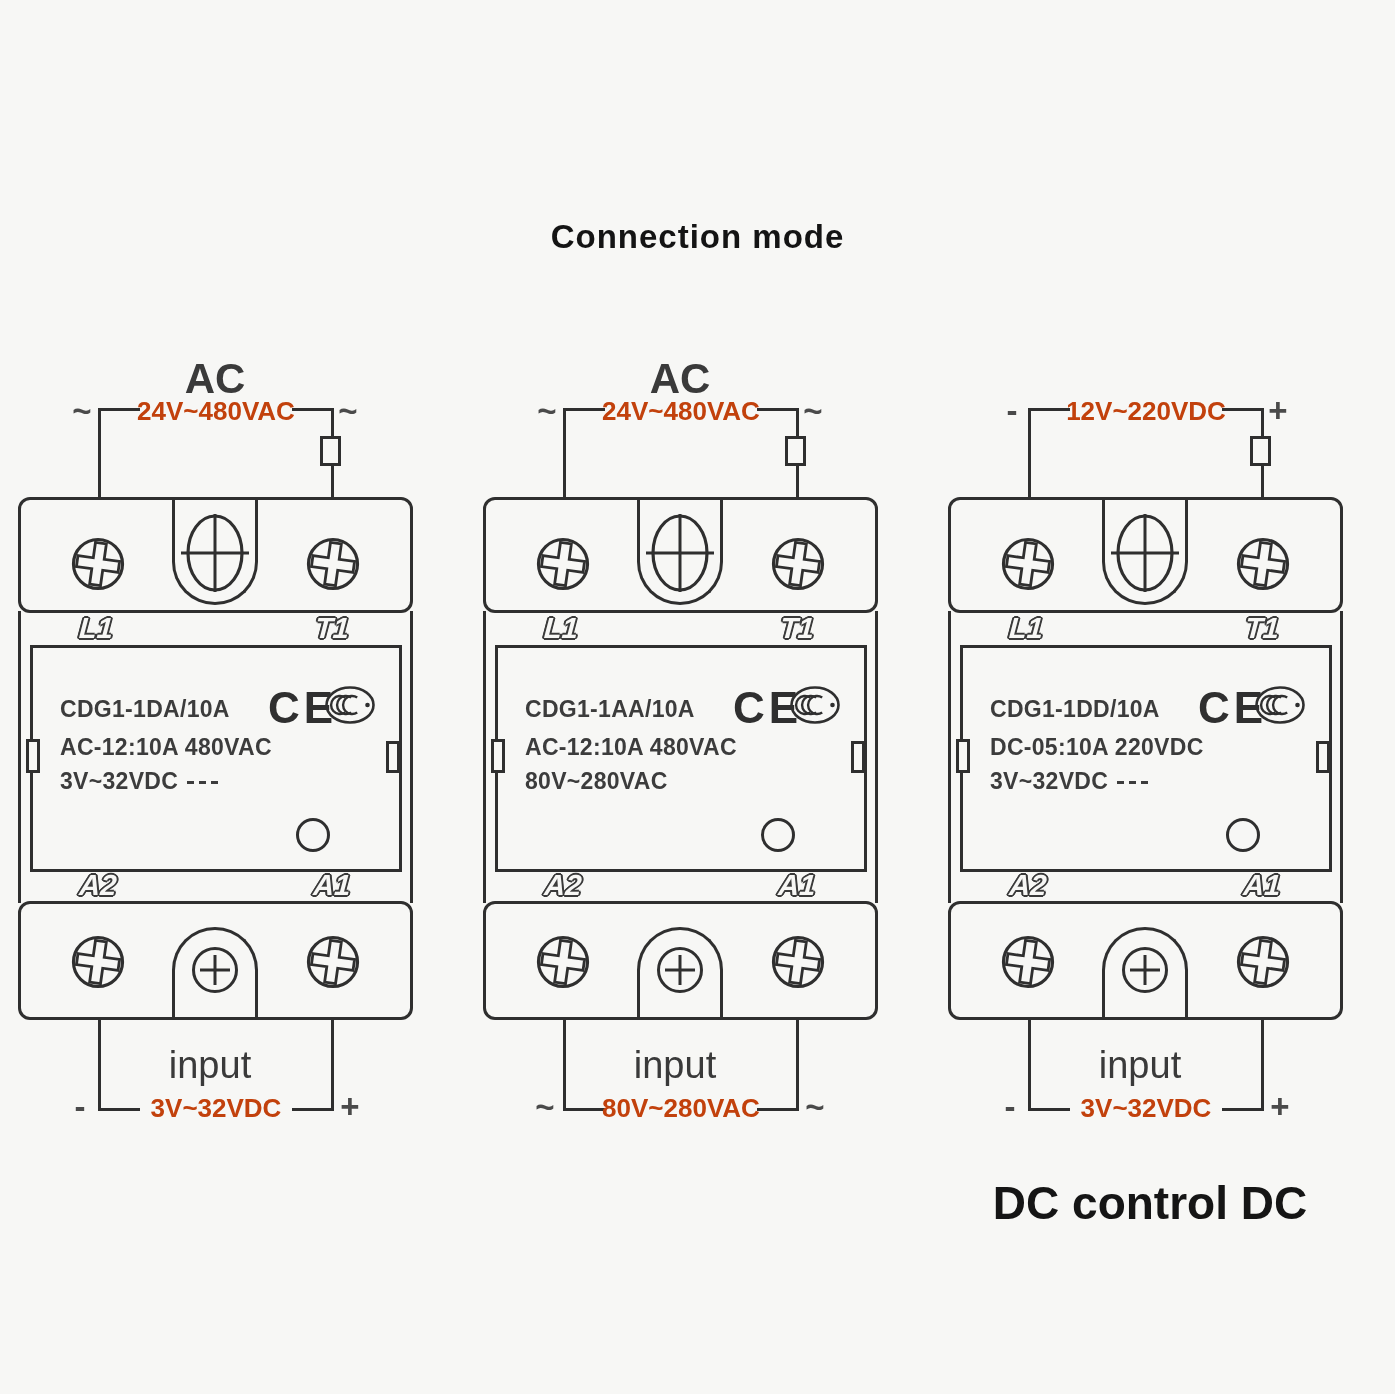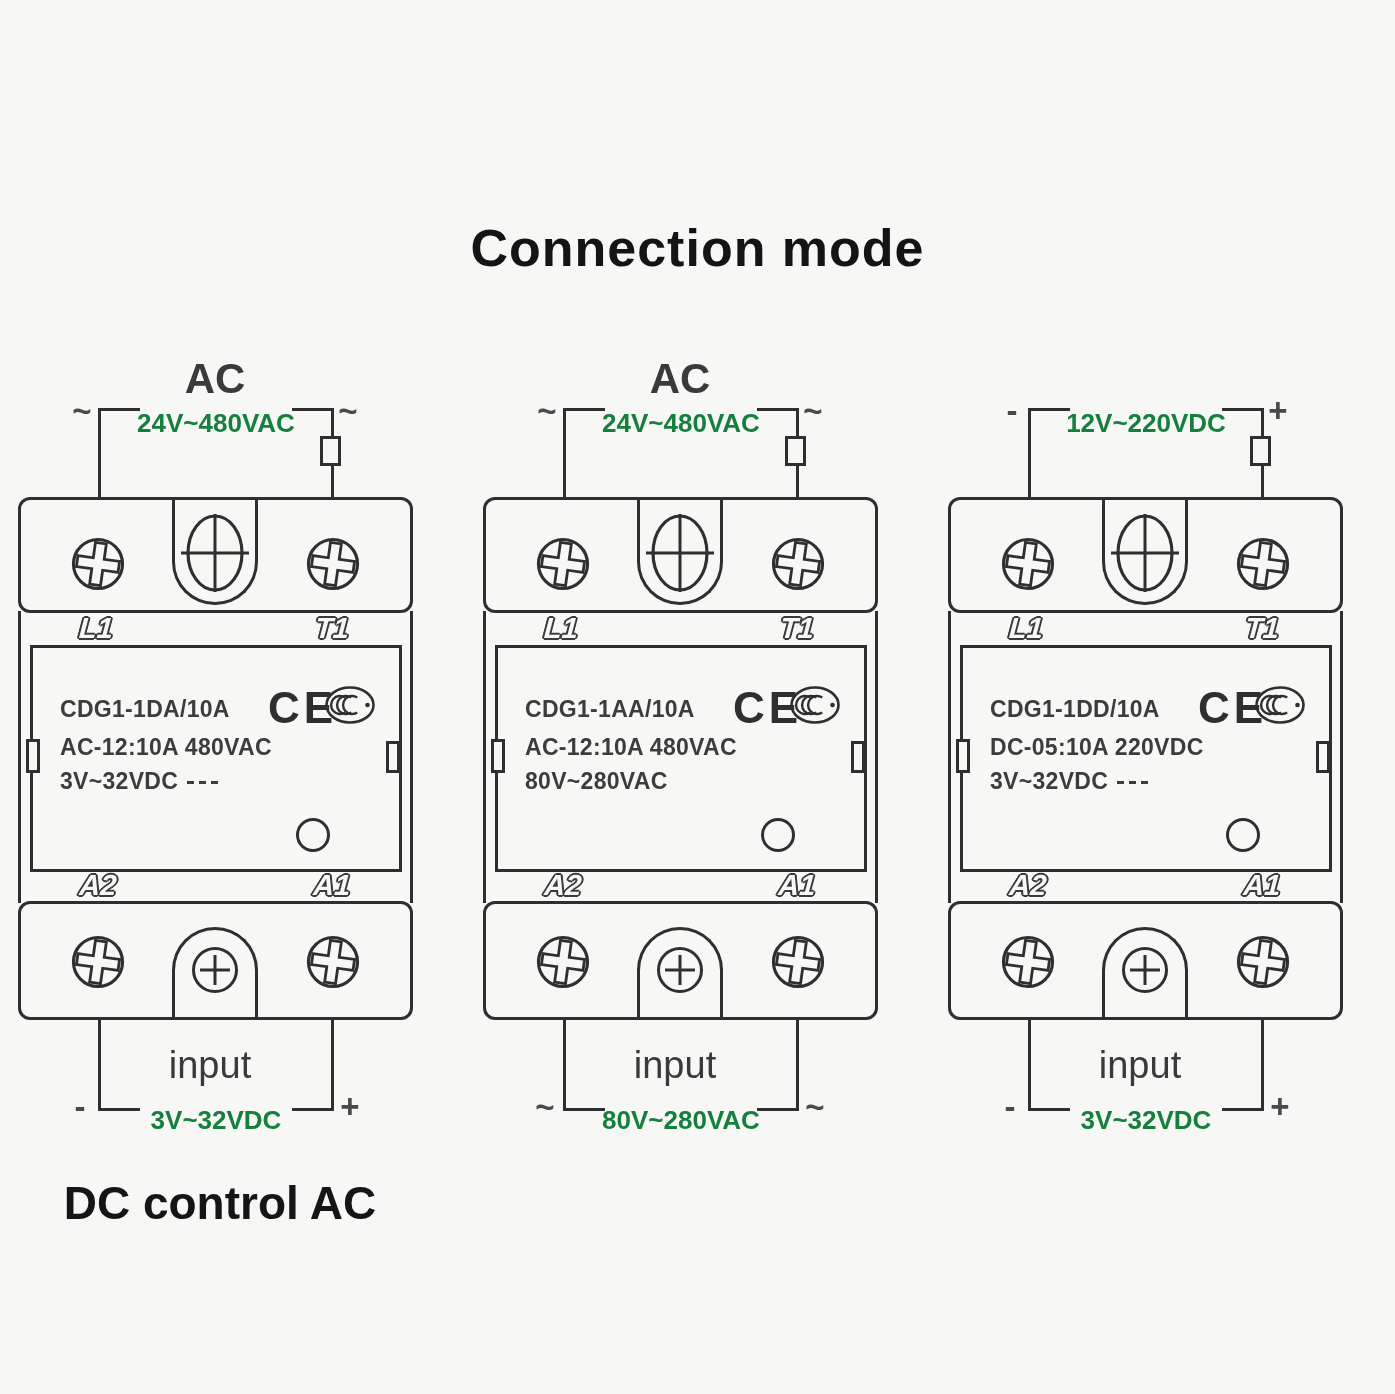--- a/index.html
+++ b/index.html
@@ -1,37 +1,37 @@
 <!DOCTYPE html>
 <html><head>
 <meta charset="utf-8">
 <style>
   :root{ --bg:#f7f7f5; --line:#2f2f2f; --txt:#3c3c3c; }
   html,body{margin:0;padding:0;background:var(--bg);}
   #stage{position:relative;width:1395px;height:1394px;background:var(--bg);
          font-family:"Liberation Sans",sans-serif;overflow:hidden;}
   #title{position:absolute;left:0;top:218px;width:1395px;text-align:center;
-         font-size:52px;font-weight:bold;color:#141414;letter-spacing:1px;}
+         font-size:33px;font-weight:bold;color:#141414;letter-spacing:1px;}
   .col{position:absolute;top:0;width:465px;height:1394px;}
   .hline{position:absolute;height:3px;background:var(--line);}
   .vline{position:absolute;width:3px;background:var(--line);}
   .box{position:absolute;border:3px solid var(--line);box-sizing:border-box;background:var(--bg);}
   .sect{border-radius:12px;}
   .dome-top{position:absolute;box-sizing:border-box;border:3px solid var(--line);border-top:none;
             border-radius:0 0 43px 43px;background:var(--bg);}
   .dome-bottom{position:absolute;box-sizing:border-box;border:3px solid var(--line);border-bottom:none;
             border-radius:43px 43px 0 0;background:var(--bg);}
   .fuse{z-index:2;}
   .type-label{position:absolute;left:115px;top:355px;width:200px;text-align:center;
               font-size:42px;color:#3a3a3a;font-weight:bold;}
   .sym{position:absolute;width:40px;text-align:center;font-size:33px;font-weight:bold;color:#4a4a4a;}
   .sym-tl{left:62px;top:392px;}  .sym-tr{left:328px;top:392px;}
   .sym-bl{left:60px;top:1088px;} .sym-br{left:330px;top:1088px;}
   .range-label{position:absolute;left:134px;width:164px;text-align:center;
-               font-size:26px;font-weight:bold;color:#15803d;margin-top:12px;}
+               font-size:26px;font-weight:bold;color:#c2410c;}
   .rl-top{top:396px;} .rl-bottom{top:1093px;}
   .input-label{position:absolute;left:130px;top:1044px;width:160px;text-align:center;
                font-size:38px;color:#3a3a3a;}
   .term{position:absolute;width:64px;text-align:center;font-size:29px;font-weight:bold;font-style:italic;
         color:var(--bg); transform:skewX(-4deg);
         text-shadow:2px 0 0 #3a3a3a,-2px 0 0 #3a3a3a,0 2px 0 #3a3a3a,0 -2px 0 #3a3a3a,
                     1.4px 1.4px 0 #3a3a3a,-1.4px 1.4px 0 #3a3a3a,1.4px -1.4px 0 #3a3a3a,-1.4px -1.4px 0 #3a3a3a;}
   .np-line{position:absolute;left:60px;font-size:23px;font-weight:bold;color:var(--txt);
            letter-spacing:0.3px;white-space:nowrap;display:flex;align-items:center;}
   .ce{position:absolute;left:268px;top:683px;font-size:44px;font-weight:bold;color:var(--line);letter-spacing:4px;}
@@ -128,21 +128,20 @@
 
     <div class="vline" style="left:98px;top:1018px;height:93px"></div>
     <div class="vline" style="left:331px;top:1018px;height:93px"></div>
     <div class="input-label">input</div>
     <div class="hline" style="left:100px;top:1108px;width:40px"></div>
     <div class="range-label rl-bottom">3V~32VDC</div>
     <div class="hline" style="left:292px;top:1108px;width:42px"></div>
     <div class="sym sym-bl">-</div>
     <div class="sym sym-br">+</div>
 
-    <div class="caption">DC control AC</div>
   </div>
 
   <div class="col" style="left:465px">
     <div class="type-label">AC</div>
     <div class="sym sym-tl">~</div>
     <div class="sym sym-tr">~</div>
     <div class="hline" style="left:100px;top:408px;width:40px"></div>
     <div class="range-label rl-top">24V~480VAC</div>
     <div class="hline" style="left:292px;top:408px;width:42px"></div>
     <div class="vline" style="left:98px;top:408px;height:92px"></div>
@@ -297,14 +296,15 @@
 
     <div class="vline" style="left:98px;top:1018px;height:93px"></div>
     <div class="vline" style="left:331px;top:1018px;height:93px"></div>
     <div class="input-label">input</div>
     <div class="hline" style="left:100px;top:1108px;width:40px"></div>
     <div class="range-label rl-bottom">3V~32VDC</div>
     <div class="hline" style="left:292px;top:1108px;width:42px"></div>
     <div class="sym sym-bl">-</div>
     <div class="sym sym-br">+</div>
 
+    <div class="caption">DC control DC</div>
   </div>
 </div>
 
 </body></html>

